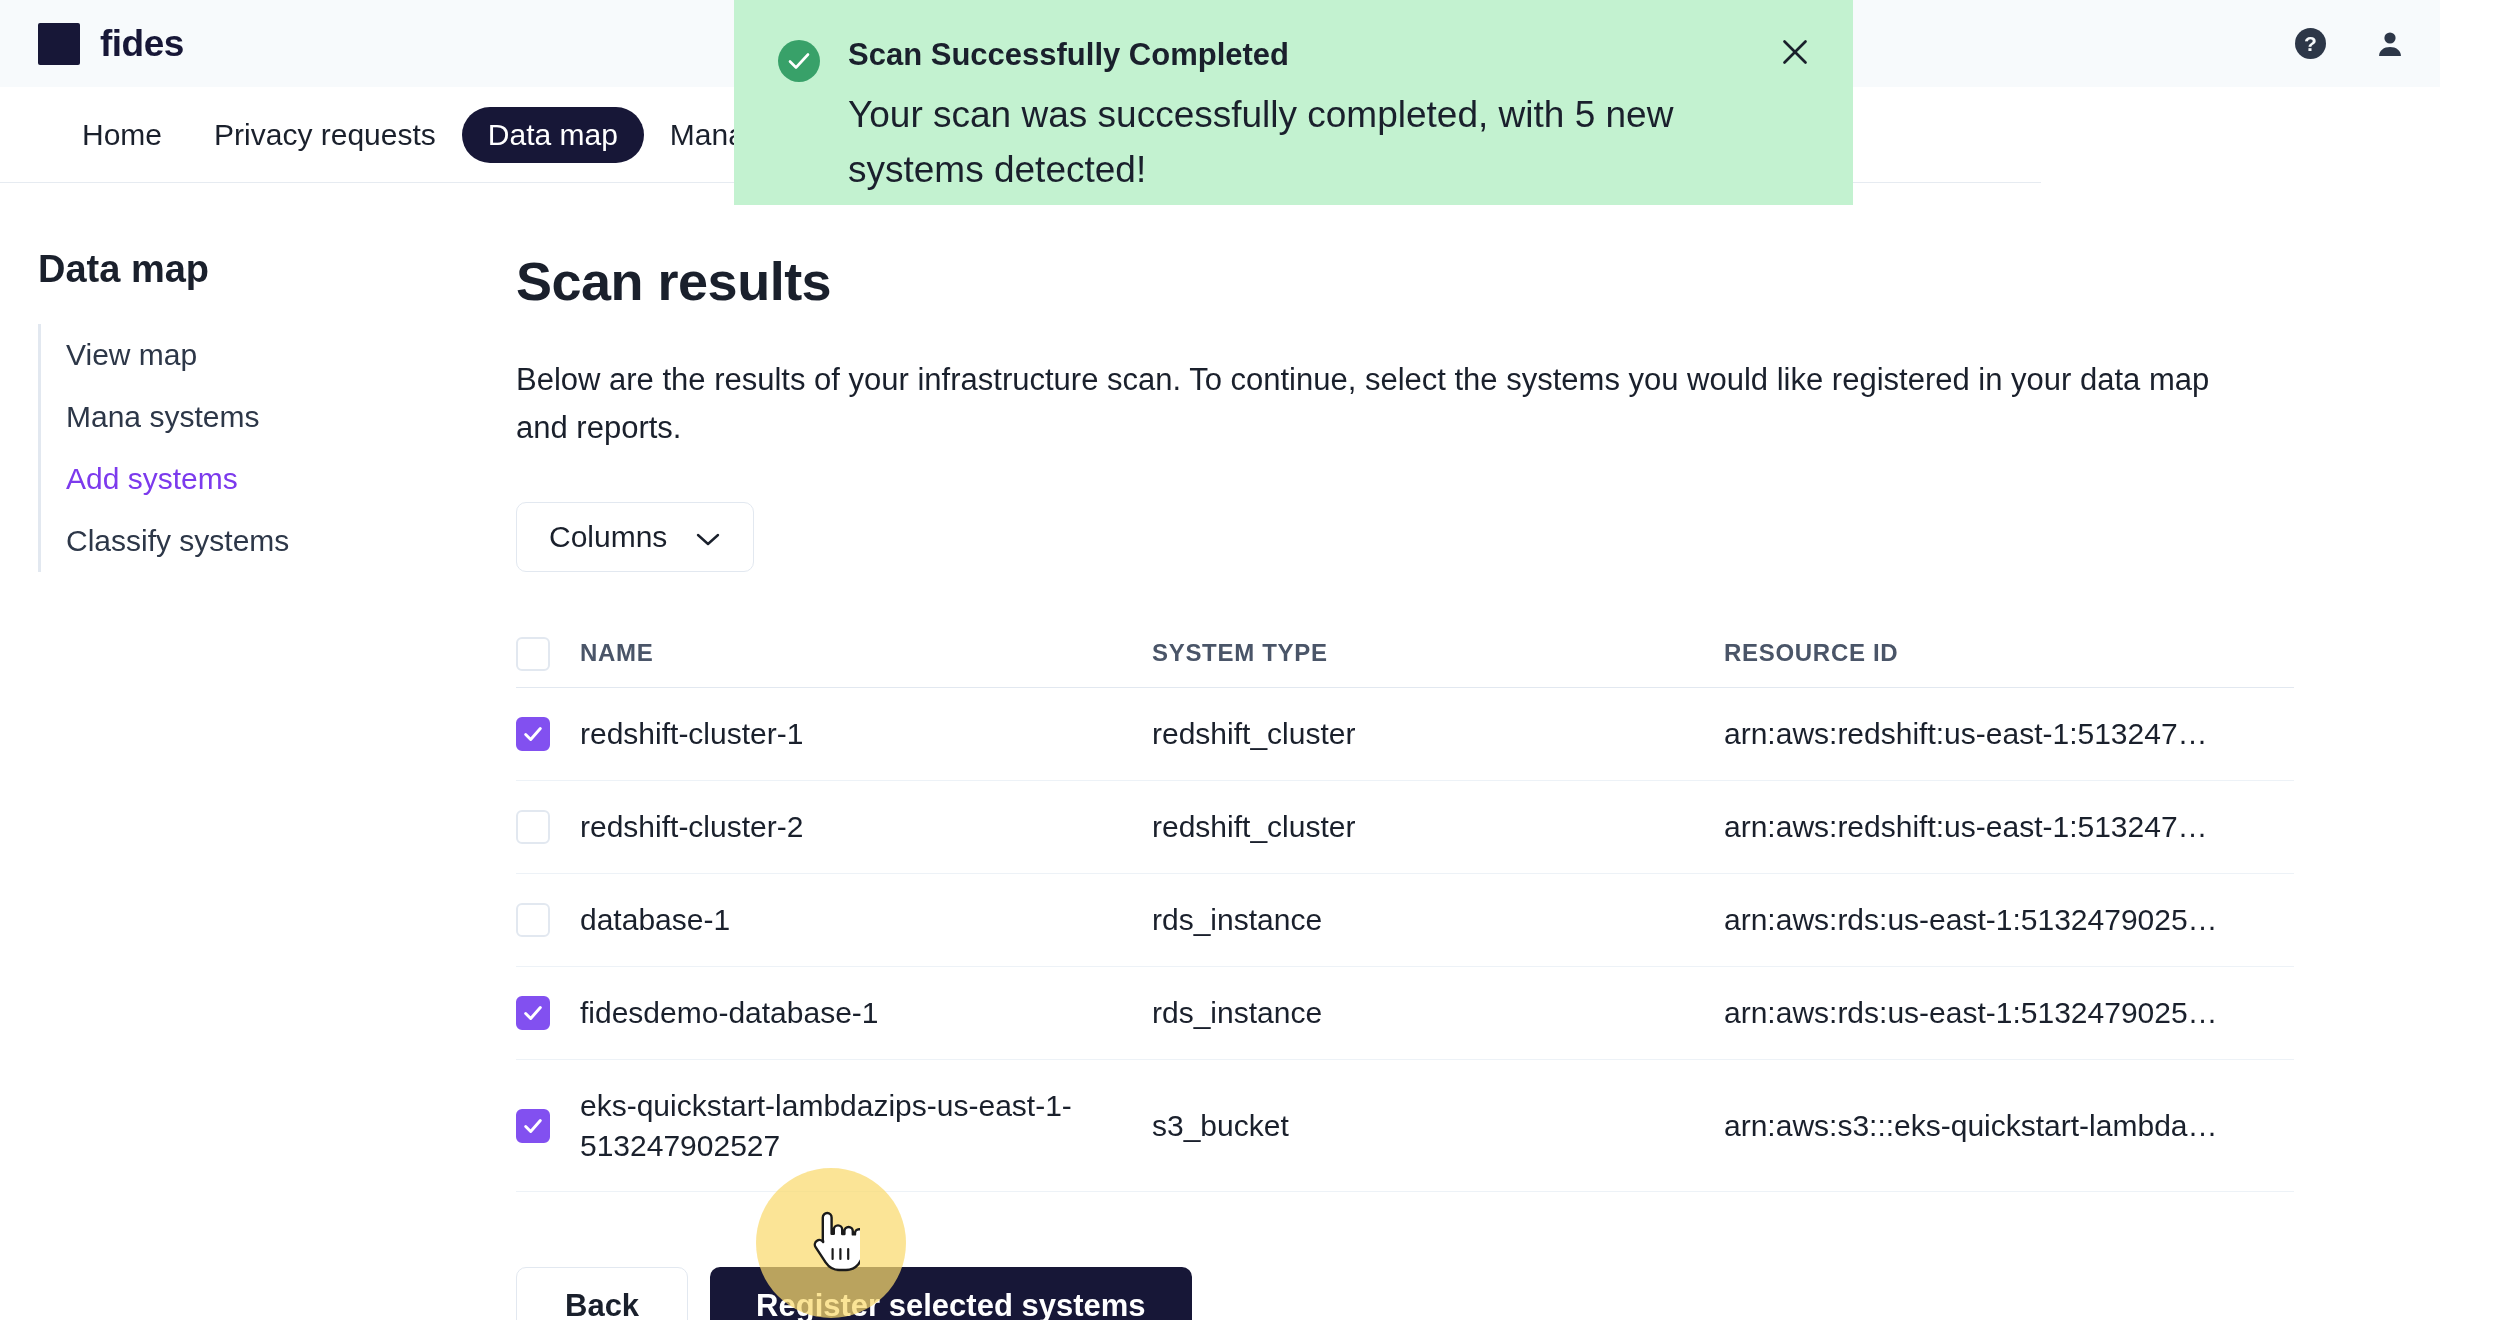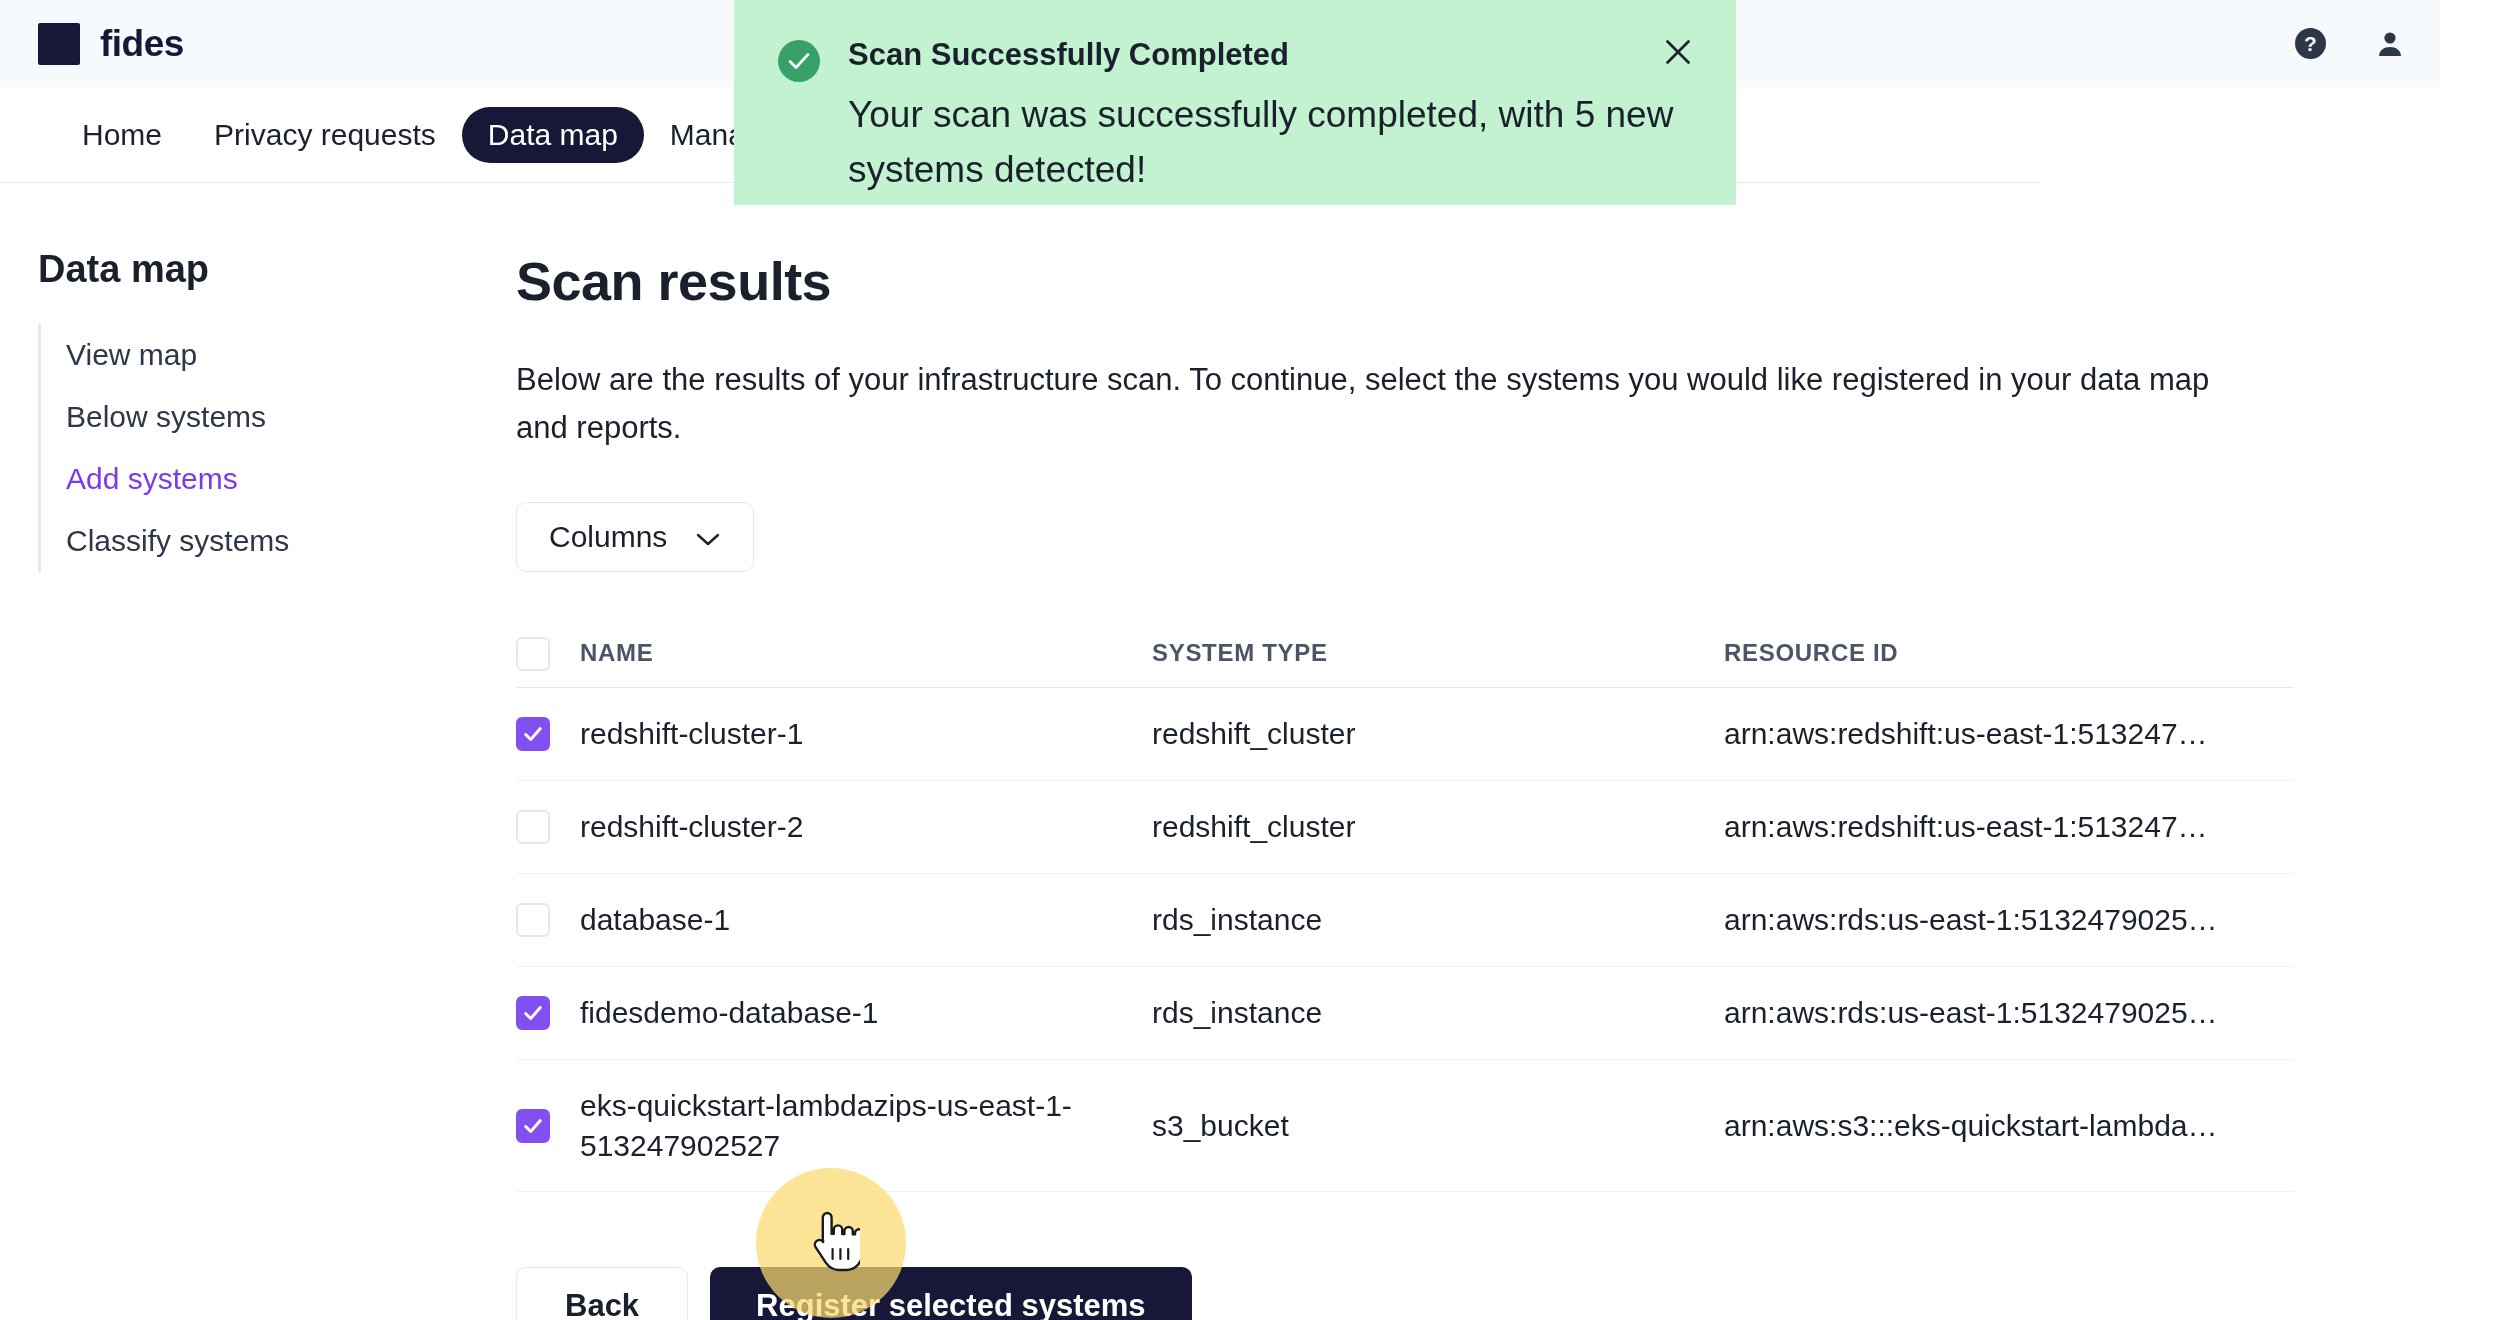--- a/index.html
+++ b/index.html
@@ -44,21 +44,21 @@
   }
   .navitems { display: flex; align-items: center; margin-left: 56px; gap: 0px; }
   .navitem {
     font-size: 30px; color: #1a202c; padding: 11px 26px; border-radius: 30px;
     white-space: nowrap;
   }
   .navitem.active { background: #171737; color: #ffffff; font-weight: 400; }
 
   
   .toast {
-    position: absolute; left: 734px; top: 0px; width: 1002px; height: 205px;
+    position: absolute; left: 734px; top: 0px; width: 1119px; height: 205px;
     background: #c3f2d0; display: flex; padding: 34px 30px 0 44px;
     z-index: 50;
   }
   .toast-check {
     width: 42px; height: 42px; border-radius: 50%; background: #38a169;
     flex: 0 0 auto; margin-top: 6px; position: relative;
   }
   .toast-check svg { position:absolute; left:9px; top:9px; }
   .toast-body { margin-left: 28px; }
   .toast-title {
@@ -197,21 +197,21 @@
         <line x1="5" y1="5" x2="19" y2="19"></line>
         <line x1="19" y1="5" x2="5" y2="19"></line>
       </svg>
     </span>
   </div>
 
   <div class="sidebar">
     <div class="sidebar-title">Data map</div>
     <div class="sidebar-list">
       <div class="sidebar-item">View map</div>
-      <div class="sidebar-item">Below systems</div>
+      <div class="sidebar-item">Mana systems</div>
       <div class="sidebar-item active">Add systems</div>
       <div class="sidebar-item">Classify systems</div>
     </div>
   </div>
 
   <div class="main">
     <div class="page-title">Scan results</div>
     <div class="page-desc">Below are the results of your infrastructure scan. To continue, select the systems you would like registered in your data map and reports.</div>
 
     <div class="toolbar">

